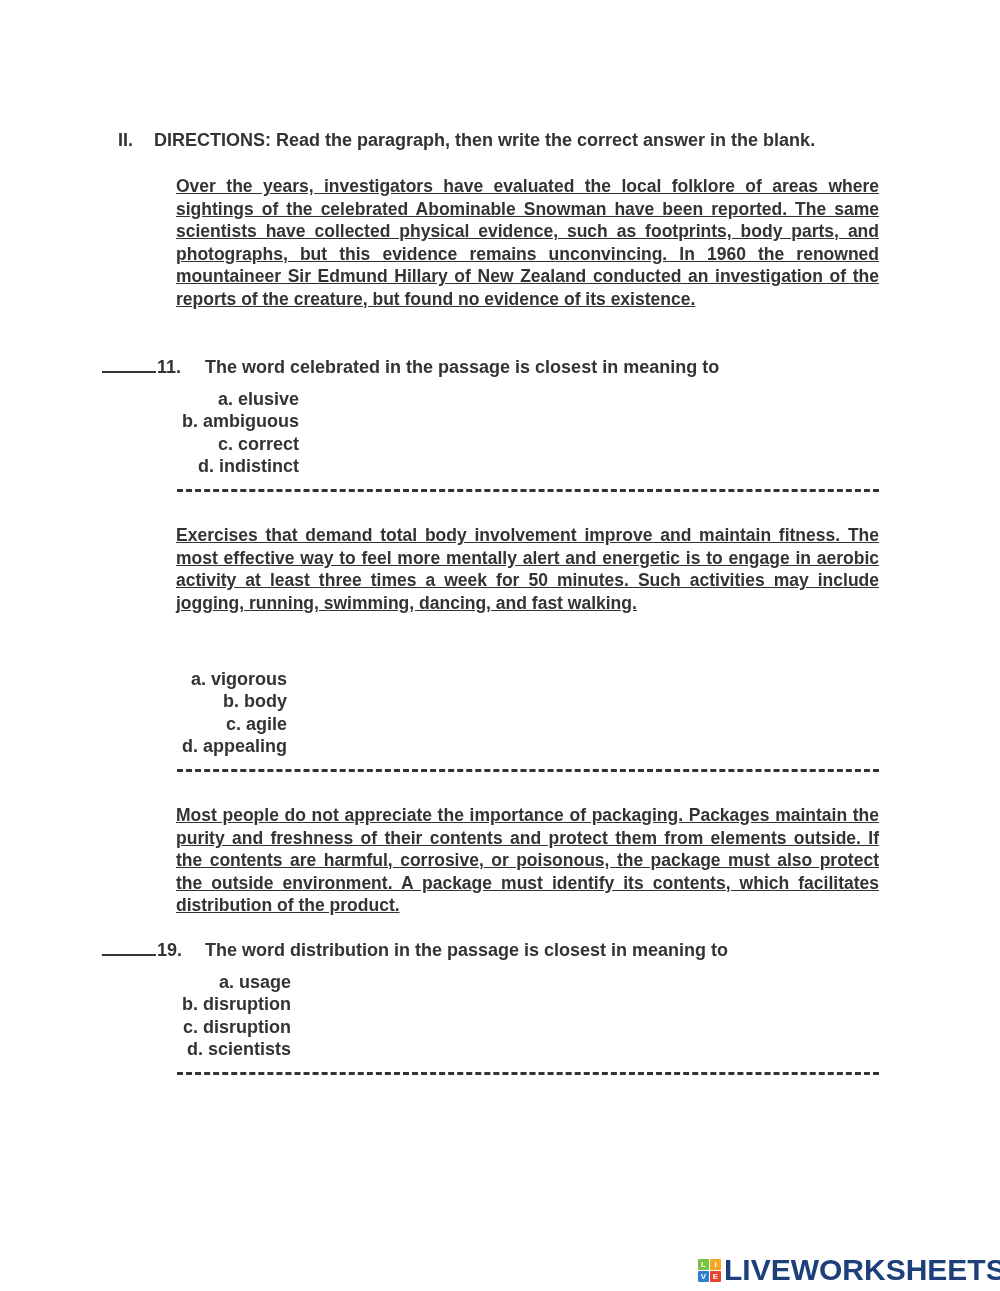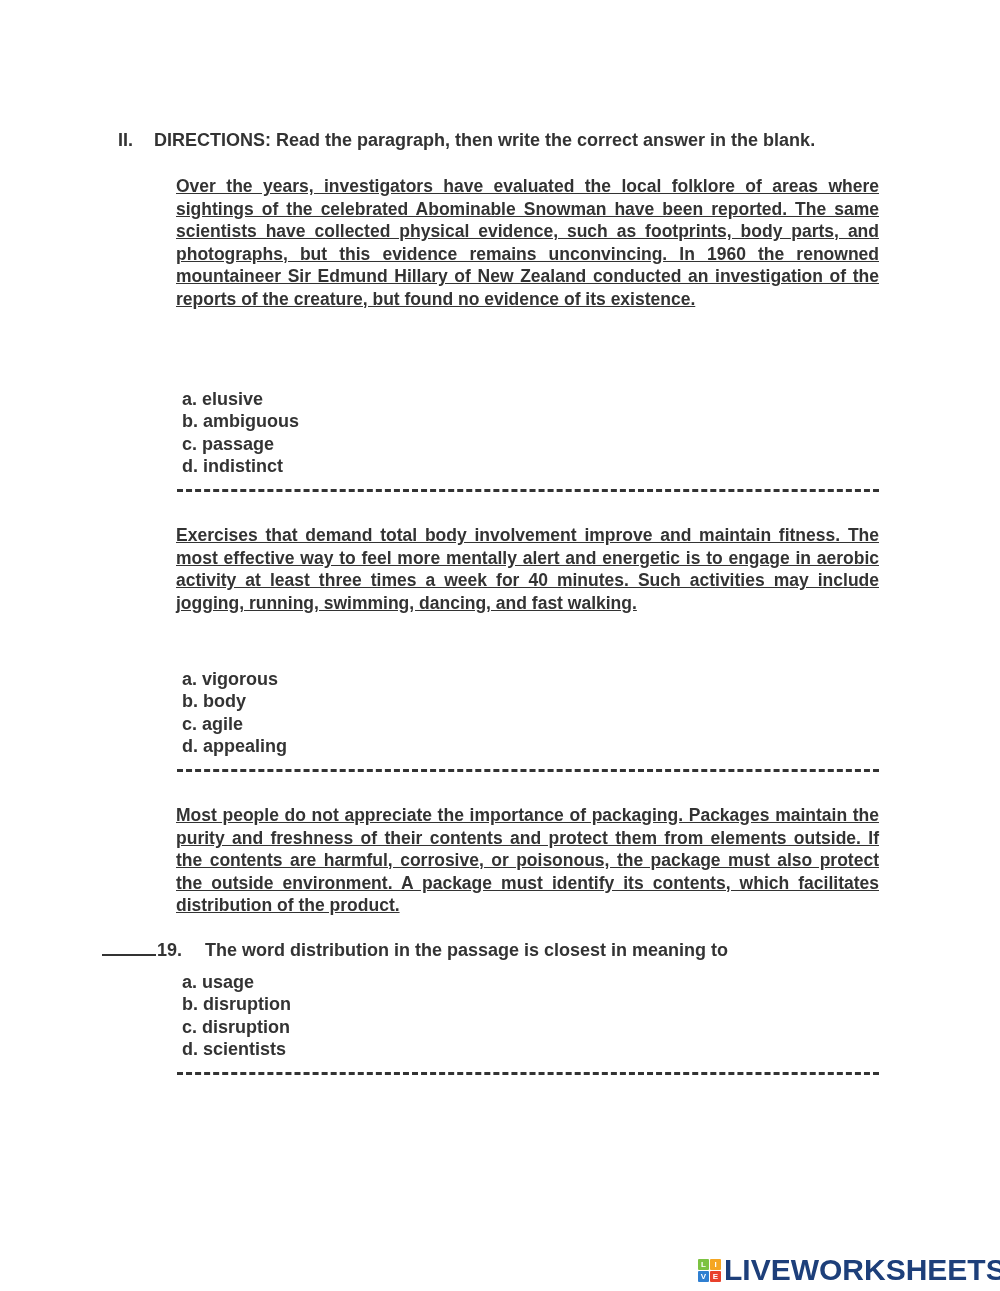--- a/index.html
+++ b/index.html
@@ -58,20 +58,21 @@
     }
     .question .qnum {
       display: inline-block;
       width: 48px;
     }
     .options {
       position: absolute;
       left: 182px;
       font-size: 18px;
       line-height: 22.4px;
+      text-align: right;
     }
     .options div { white-space: nowrap; }
     .divider {
       position: absolute;
       left: 177px;
       width: 702px;
       height: 0;
       border-top: 3px dashed #333;
     }
     .logo {
@@ -109,29 +110,32 @@
 </head>
 <body>
 
 <div class="page">
 
   <div class="directions">
     <span class="num">II.</span><span>DIRECTIONS:  Read the paragraph, then write the correct answer in the blank.</span>
   </div>
 
   <div class="passage" style="top:175px;">Over the years, investigators have evaluated the local folklore of areas where sightings of the celebrated Abominable Snowman have been reported. The same scientists have collected physical evidence, such as footprints, body parts, and photographs, but this evidence remains unconvincing. In 1960 the renowned mountaineer Sir Edmund Hillary of New Zealand conducted an investigation of the reports of the creature, but found no evidence of its existence.</div>
+  <div class="question" style="top:357px;">
+    <span class="blank"></span><span class="qnum">11.</span><span>The word celebrated in the passage is closest in meaning to</span>
+  </div>
   <div class="options" style="top:388px;">
     <div>a. elusive</div>
     <div>b. ambiguous</div>
-    <div>c. passage</div>
+    <div>c. correct</div>
     <div>d. indistinct</div>
   </div>
   <div class="divider" style="top:489px;"></div>
 
-  <div class="passage" style="top:524px;">Exercises that demand total body involvement improve and maintain fitness. The most effective way to feel more mentally alert and energetic is to engage in aerobic activity at least three times a week for 40 minutes. Such activities may include jogging, running, swimming, dancing, and fast walking.</div>
+  <div class="passage" style="top:524px;">Exercises that demand total body involvement improve and maintain fitness. The most effective way to feel more mentally alert and energetic is to engage in aerobic activity at least three times a week for 50 minutes. Such activities may include jogging, running, swimming, dancing, and fast walking.</div>
   <div class="options" style="top:668px;">
     <div>a. vigorous</div>
     <div>b. body</div>
     <div>c. agile</div>
     <div>d. appealing</div>
   </div>
   <div class="divider" style="top:769px;"></div>
 
   <div class="passage" style="top:804px;">Most people do not appreciate the importance of packaging. Packages maintain the purity and freshness of their contents and protect them from elements outside. If the contents are harmful, corrosive, or poisonous, the package must also protect the outside environment. A package must identify its contents, which facilitates distribution of the product.</div>
   <div class="question" style="top:940px;">

